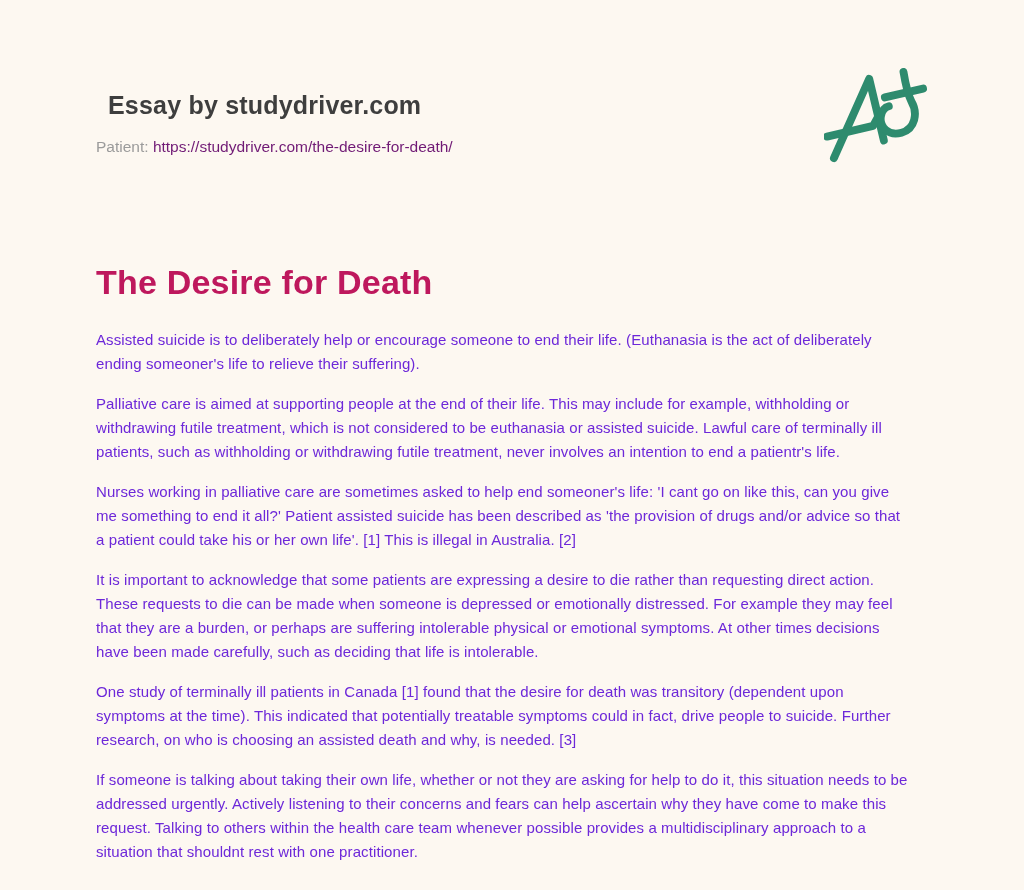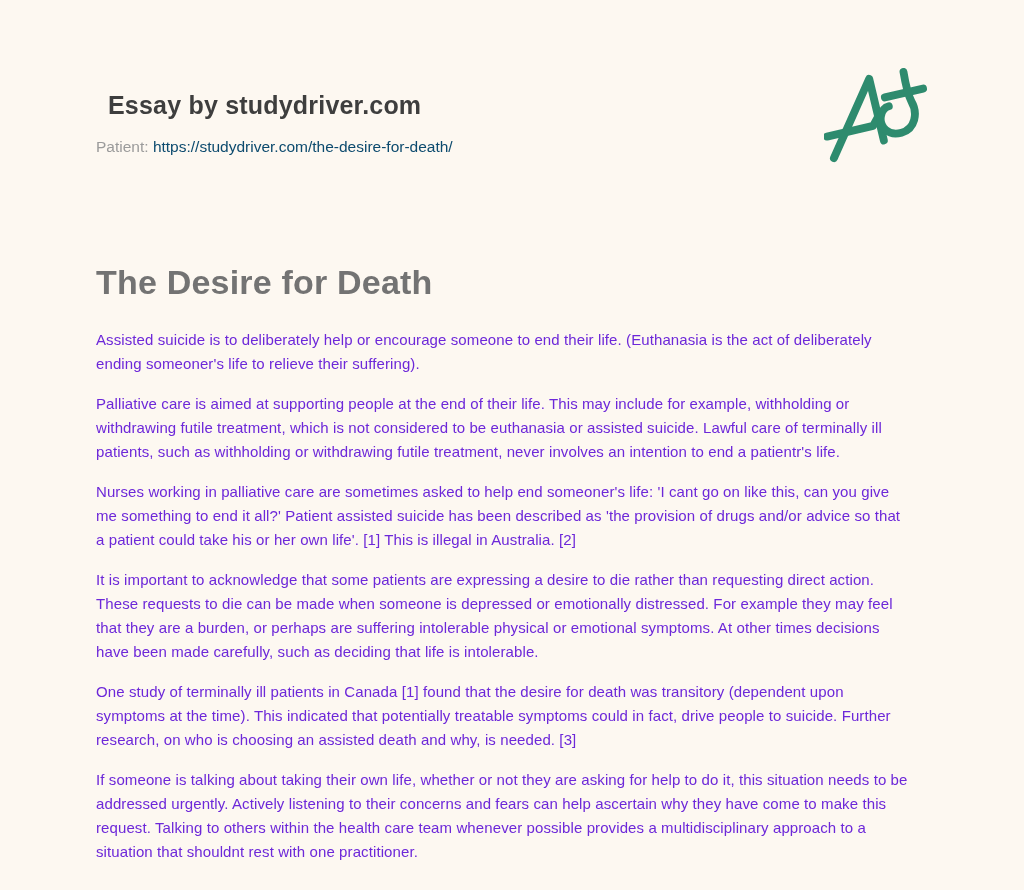--- a/index.html
+++ b/index.html
@@ -24,36 +24,36 @@
     color: #3e3e3e;
     letter-spacing: 0.2px;
   }
   .source-line {
     margin-top: 17px;
     font-size: 15.5px;
     line-height: 20px;
     color: #9b9b9b;
   }
   .source-line a {
-    color: #0c4a6e;
+    color: #701a75;
     text-decoration: none;
   }
   .brand-logo {
     position: absolute;
     top: 68px;
     right: 92px;
     width: 108px;
     height: 98px;
   }
   .article-title {
     margin: 105px 0 0 0;
     font-size: 34px;
     line-height: 40px;
     font-weight: 700;
-    color: #737373;
+    color: #be185d;
     letter-spacing: 0.2px;
   }
   .article p {
     margin: 16px 16px 0 0;
     max-width: 832px;
     font-size: 15px;
     line-height: 24px;
     color: #6d28d9;
     letter-spacing: 0.1px;
   }

